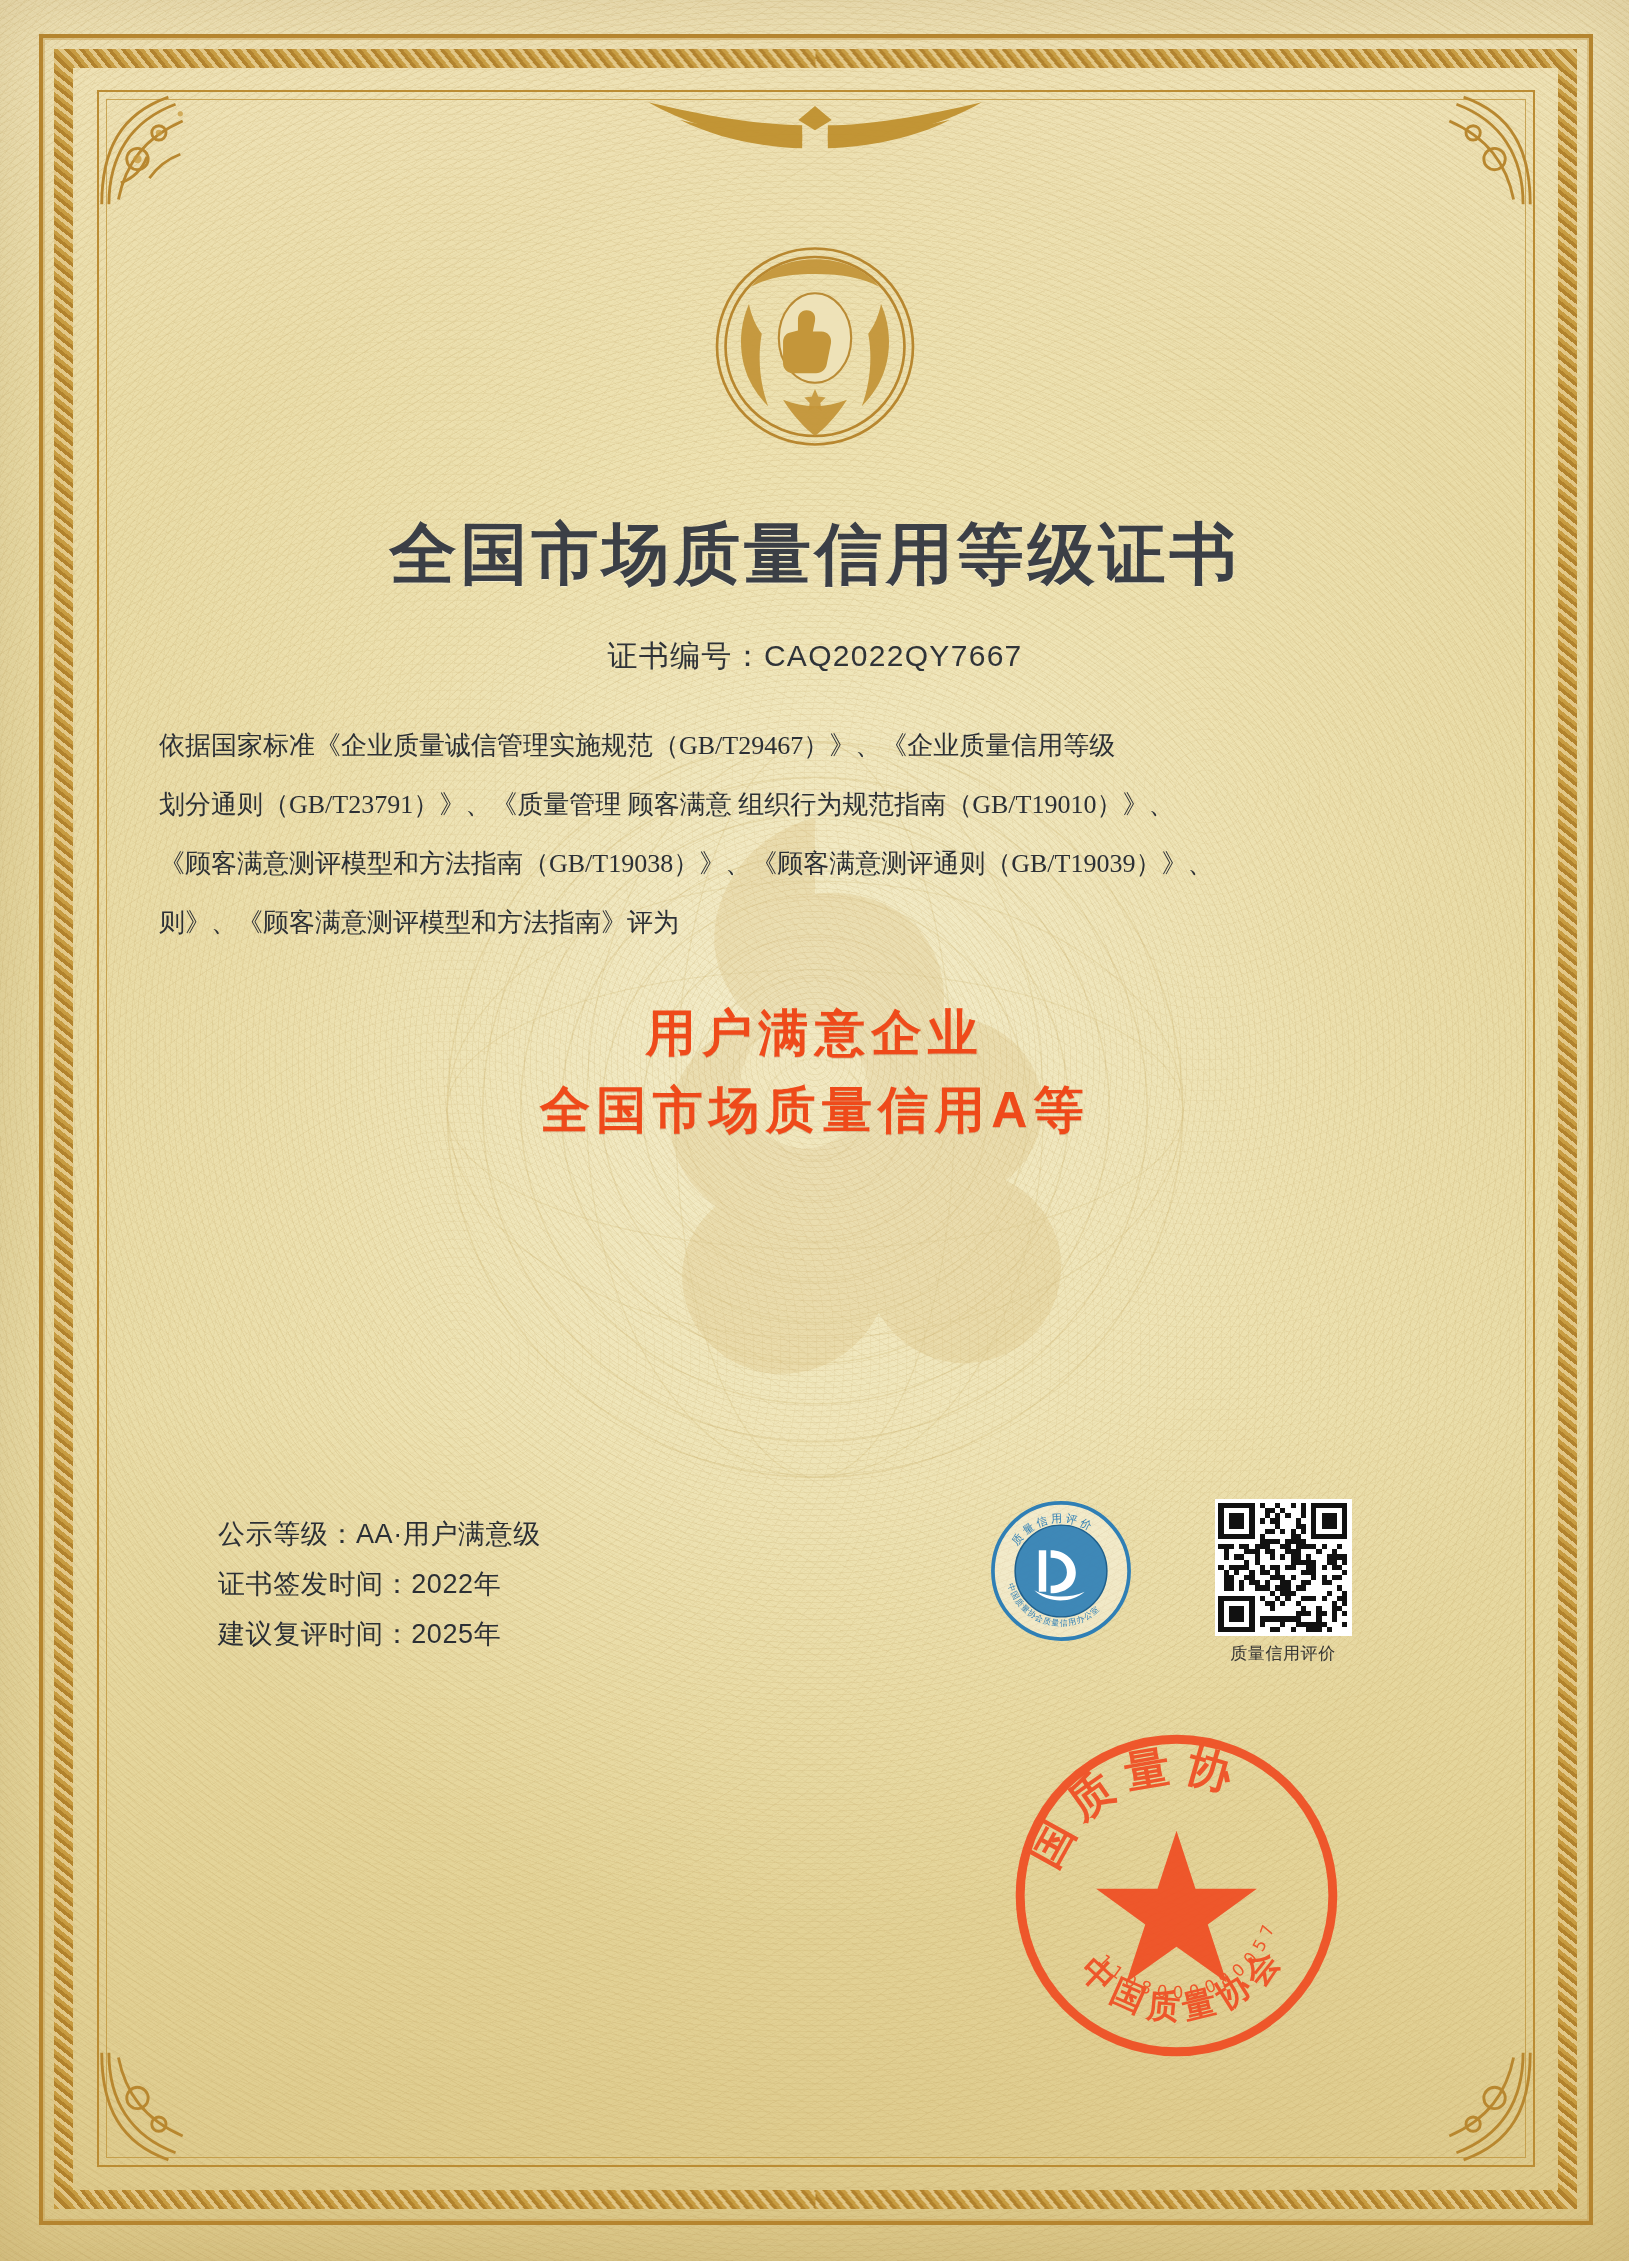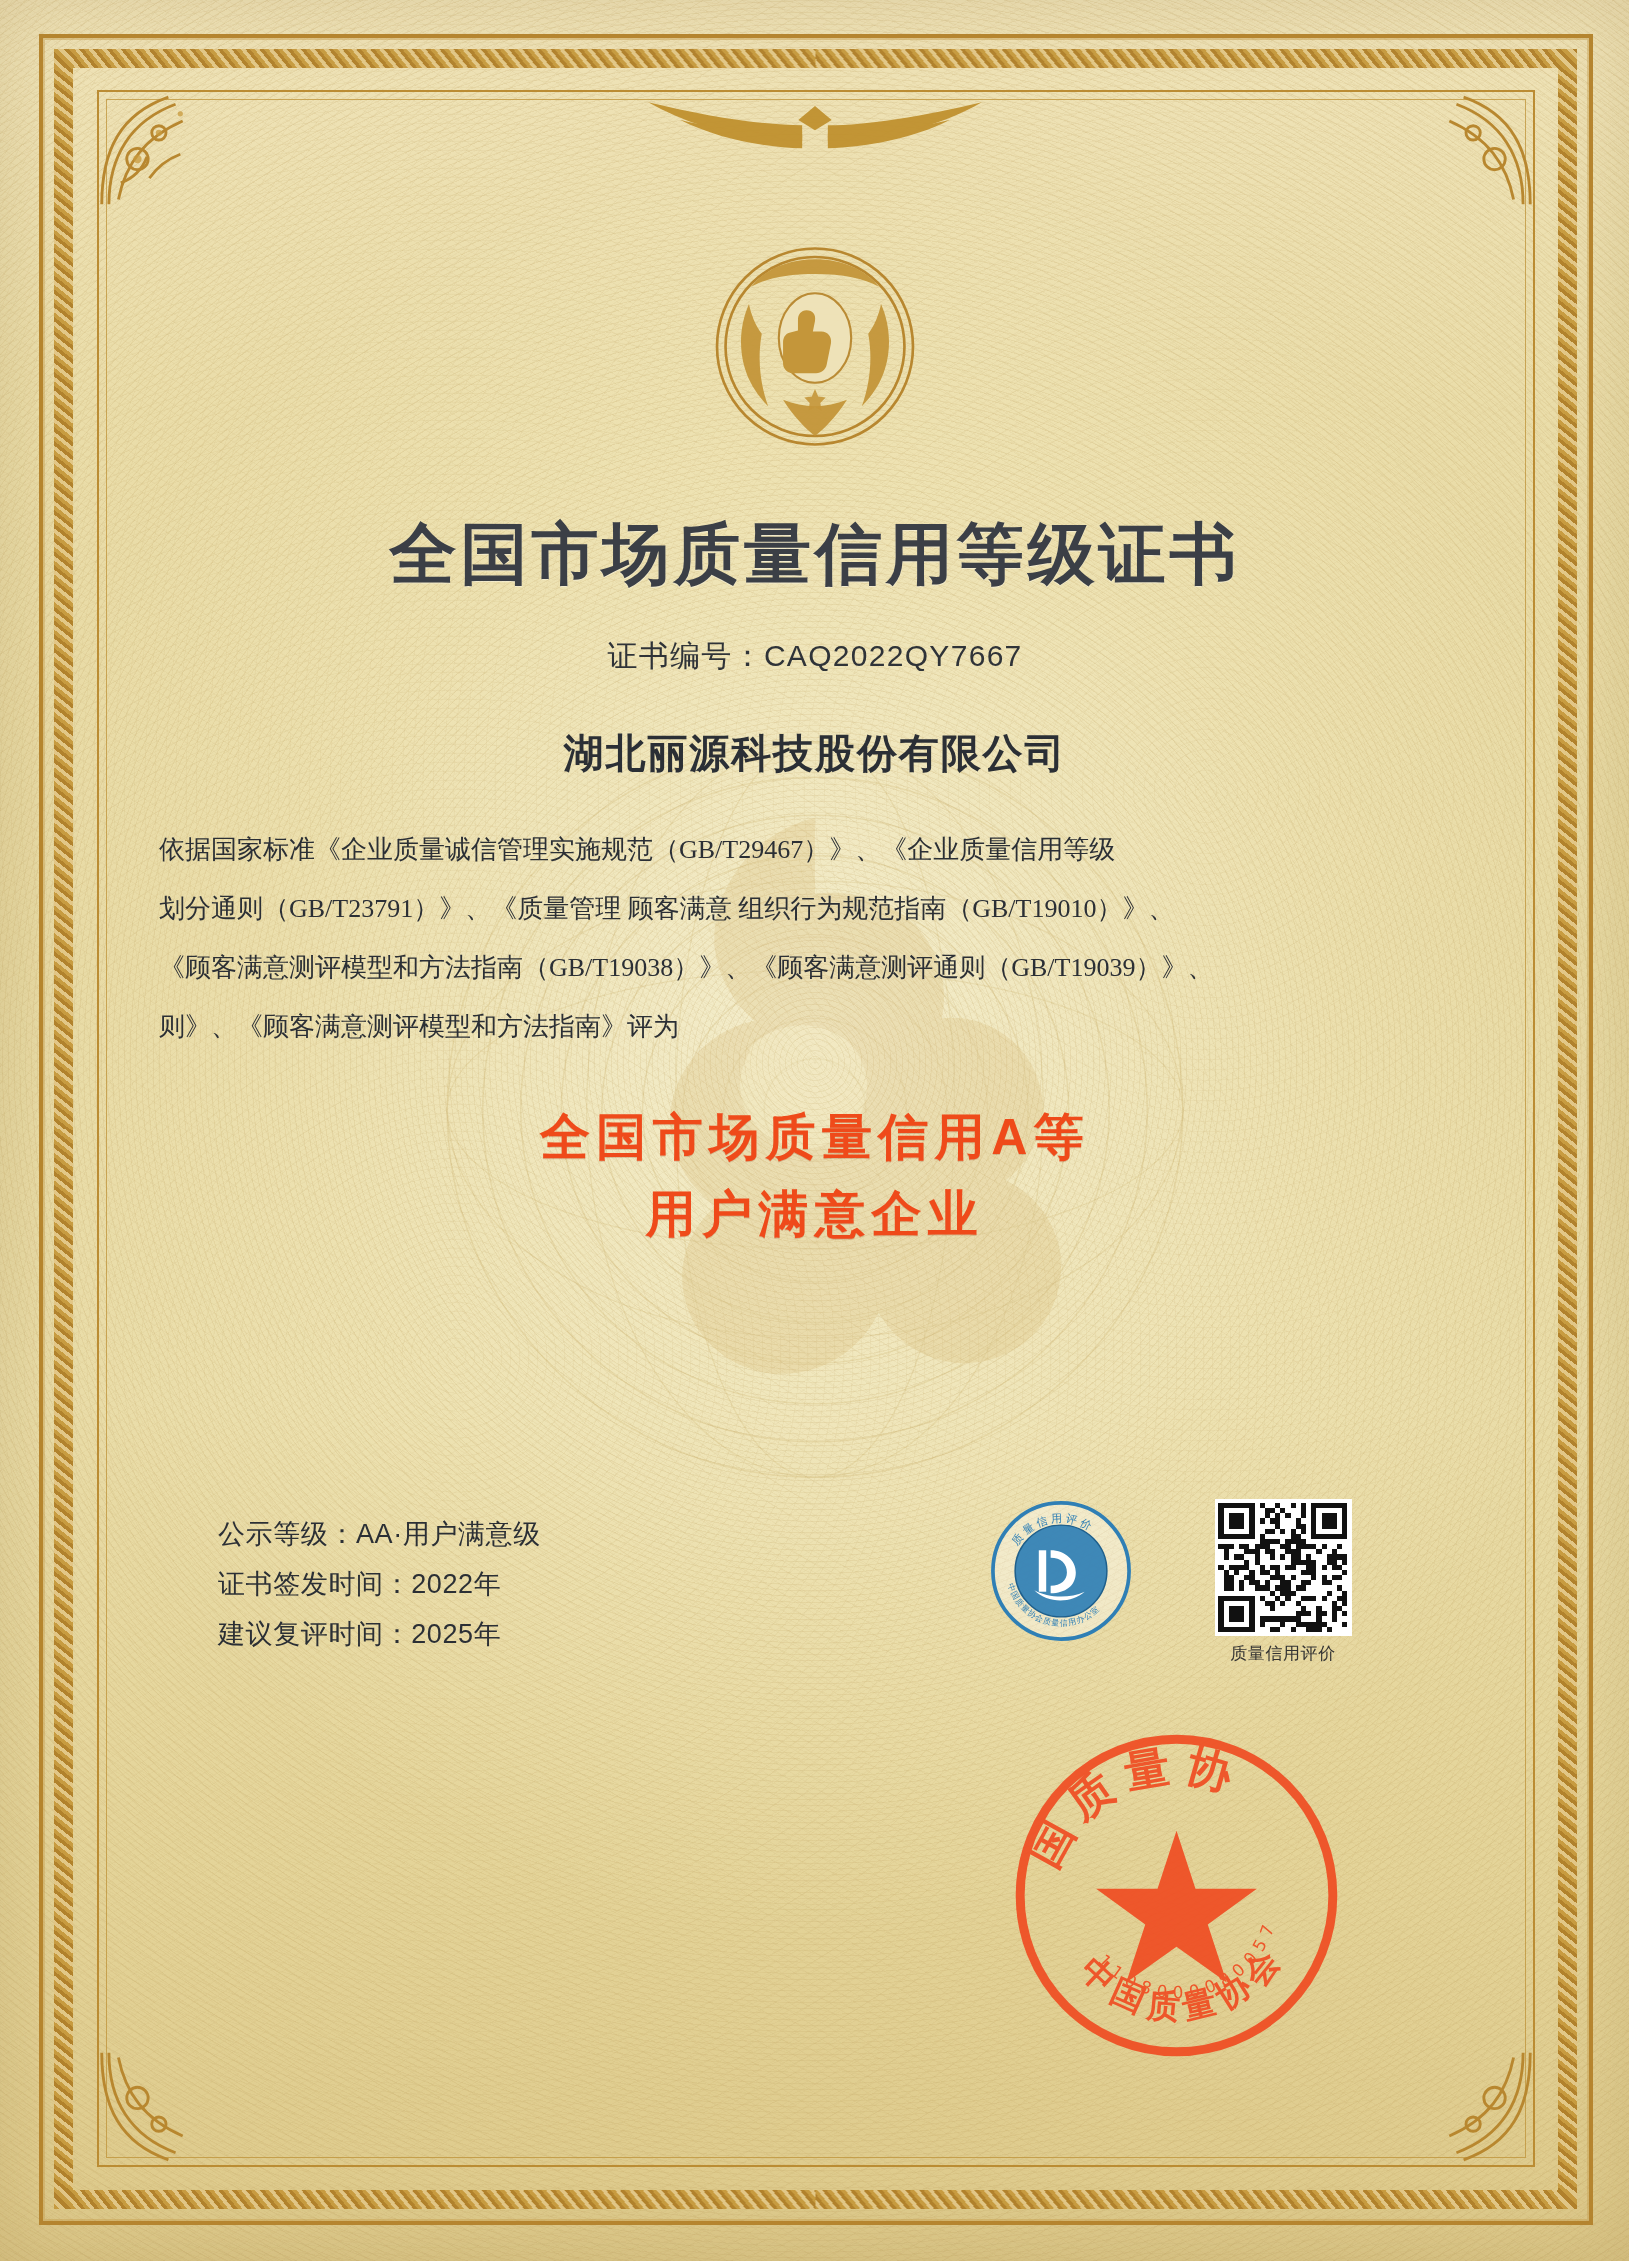--- a/index.html
+++ b/index.html
@@ -375,32 +375,31 @@
   </div>
 
   <div class="content">
 
     <div class="title">全国市场质量信用等级证书</div>
 
     <div class="cert-no">
       <span>证书编号：</span><span>CAQ2022QY7667</span>
     </div>
 
-    <div class="company">湖北丽源科技股份有限公司</div>
 
     <div class="basis">
       <span class="ln">依据国家标准《企业质量诚信管理实施规范（GB/T29467）》、《企业质量信用等级</span>
       <span class="ln">划分通则（GB/T23791）》、《质量管理 顾客满意 组织行为规范指南（GB/T19010）》、</span>
       <span class="ln">《顾客满意测评模型和方法指南（GB/T19038）》、《顾客满意测评通则（GB/T19039）》、</span>
       <span class="ln">则》、《顾客满意测评模型和方法指南》评为</span>
     </div>
 
     <div class="award">
+      <div>用户满意企业</div>
       <div>全国市场质量信用A等</div>
-      <div>用户满意企业</div>
     </div>
   </div>
 
   <div class="meta">
     <span class="row">公示等级：AA·用户满意级</span>
     <span class="row">证书签发时间：2022年</span>
     <span class="row">建议复评时间：2025年</span>
   </div>
 
   <div class="blue-seal">

